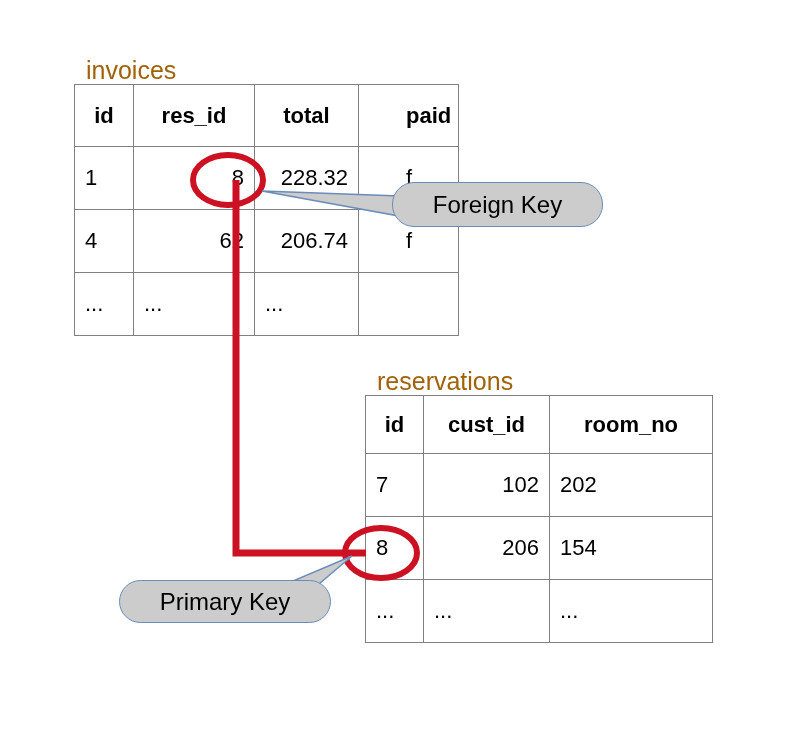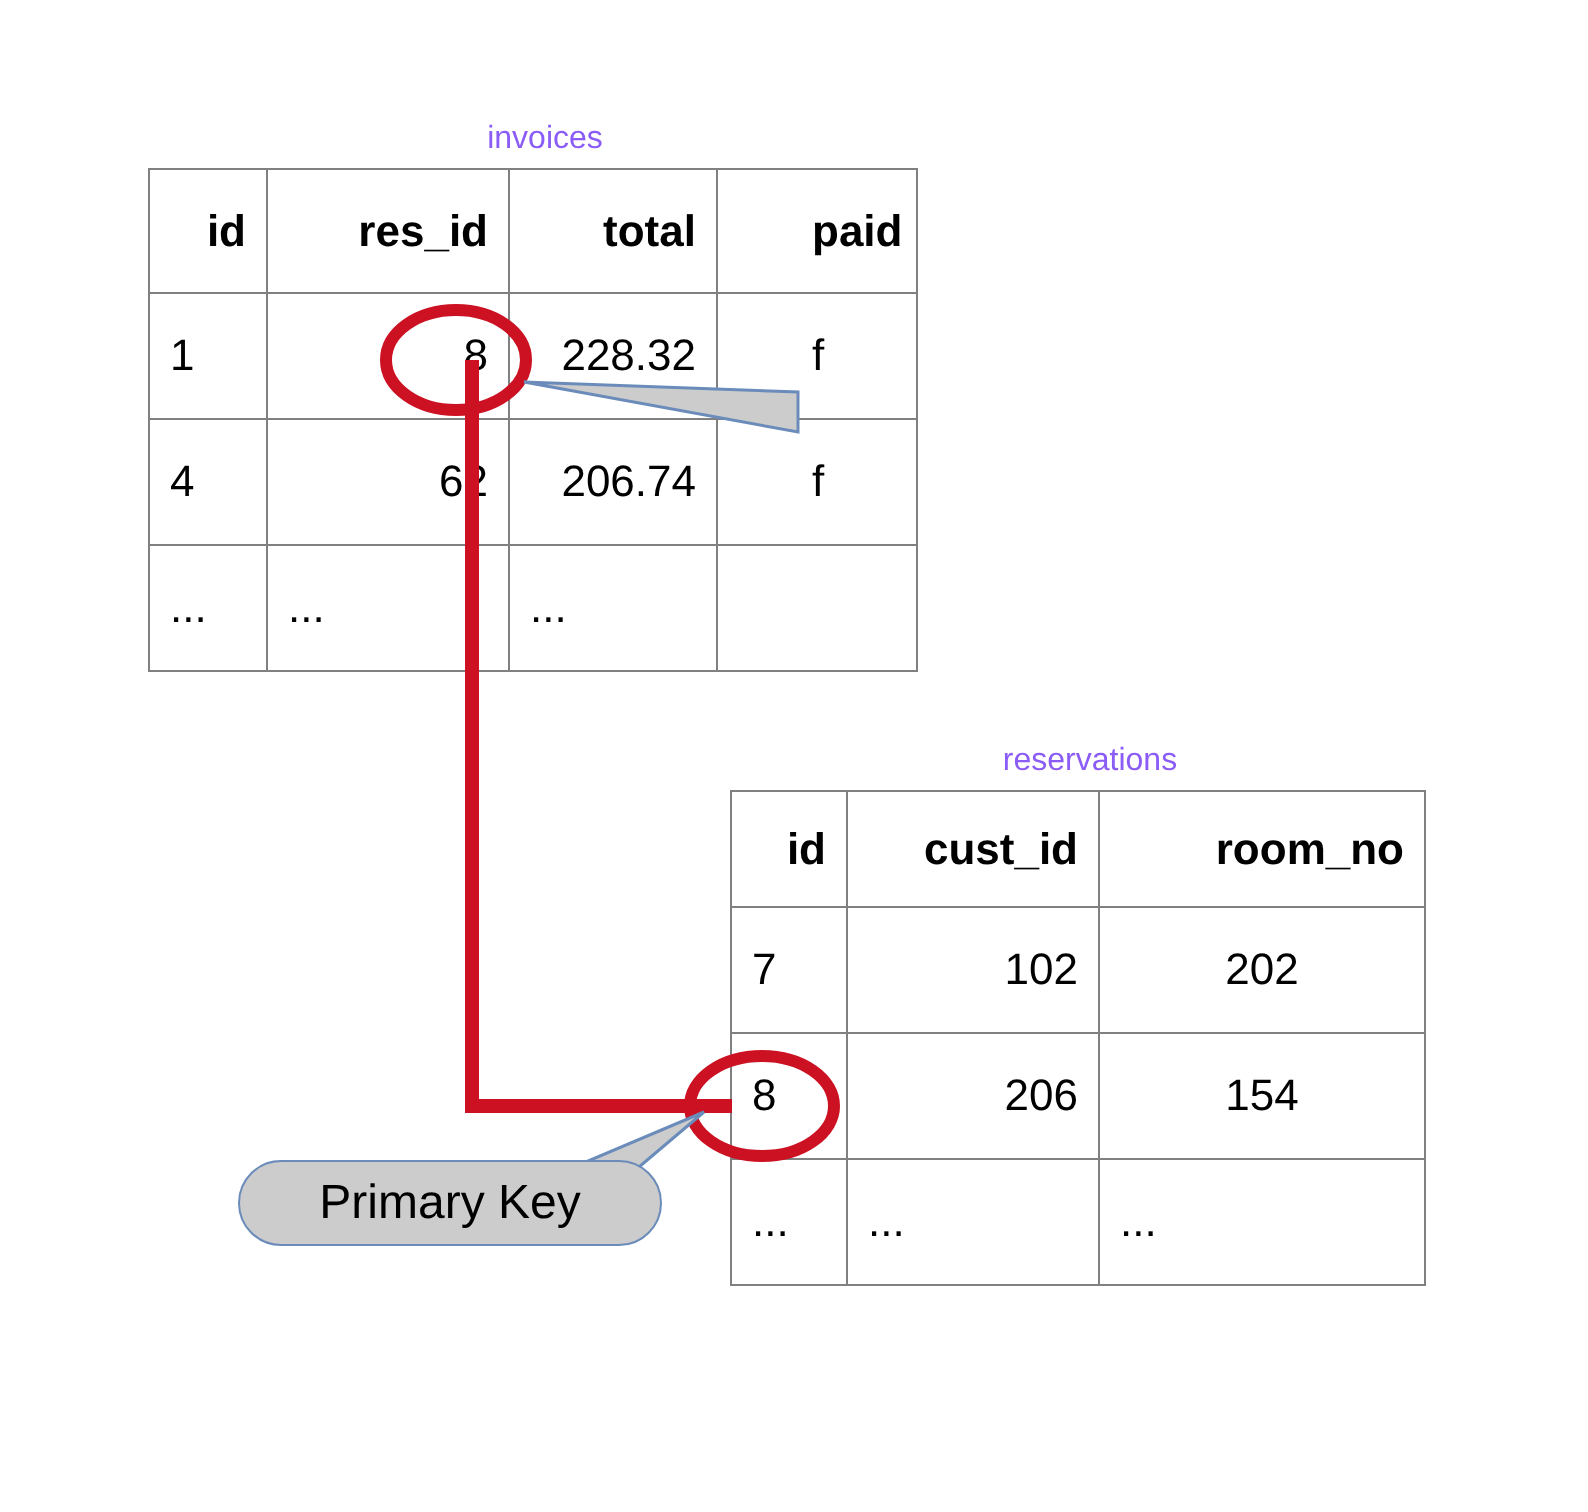--- a/index.html
+++ b/index.html
@@ -14,47 +14,46 @@
     background: #ffffff;
     font-family: "Liberation Sans", sans-serif;
     overflow: hidden;
   }
 
   
   .table-block {
     position: absolute;
   }
   .table-title {
-    font-size: 16px;
-    color: #8b5cf6;
+    font-size: 25px;
+    color: #a16207;
     line-height: 28px;
     padding-left: 12px;
     white-space: nowrap;
-    text-align: center;
   }
   table.db {
     border-collapse: collapse;
     table-layout: fixed;
     background: transparent;
   }
   table.db td, table.db th {
     border: 1px solid #808080;
     font-size: 22px;
     color: #000000;
     font-weight: normal;
     padding: 0 10px;
     box-sizing: border-box;
     background: transparent;
   }
   table.db th {
     font-weight: bold;
-    text-align: right;
+    text-align: center;
   }
   .r-align { text-align: right; }
-  .c-align { text-align: center; }
+  .c-align { }
   .l-align { text-align: left; }
 
   
   #invoices-block { left: 74px; top: 56px; }
   #invoices-table { width: 384px; }
   #invoices-table .c-id    { width: 59px;  }
   #invoices-table .c-res   { width: 121px; }
   #invoices-table .c-total { width: 104px; }
   #invoices-table .c-paid  { width: 100px; padding-left: 47px; }
   #invoices-table tr.hdr td, #invoices-table tr.hdr th { height: 62px; }
@@ -178,16 +177,17 @@
     <ellipse cx="228" cy="180" rx="35" ry="25" fill="none" stroke="#cc1122" stroke-width="6"></ellipse>
 
     <ellipse cx="381" cy="553" rx="36" ry="25" fill="none" stroke="#cc1122" stroke-width="6"></ellipse>
   </svg>
 
   <svg id="callout-svg">
     <polygon points="262,191 399,196 399,216" fill="#cccccc" stroke="#6b8cba" stroke-width="1.5"></polygon>
     <polygon points="352,556 248,600 300,600" fill="#cccccc" stroke="#6b8cba" stroke-width="1.5"></polygon>
   </svg>
 
+  <div class="callout" id="callout-fk">Foreign Key</div>
 
   <div class="callout" id="callout-pk">Primary Key</div>
 
 </div>
 
 </body></html>

